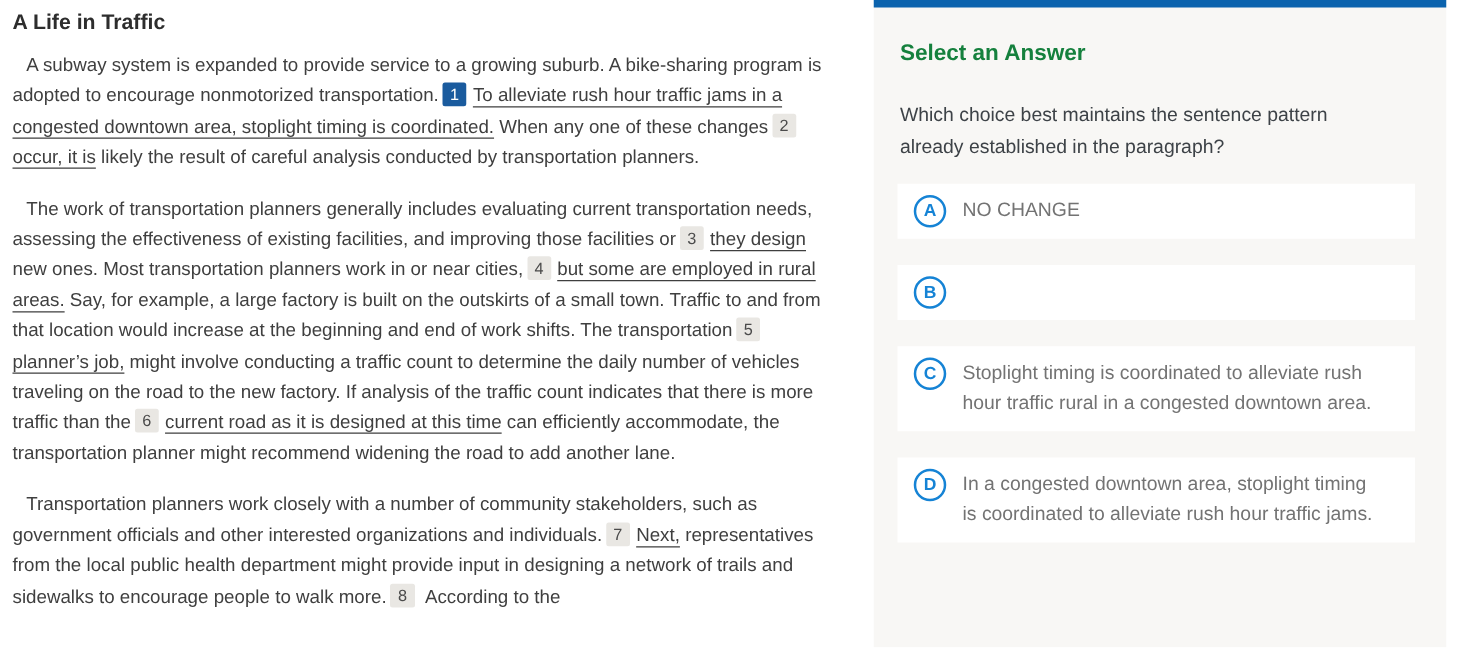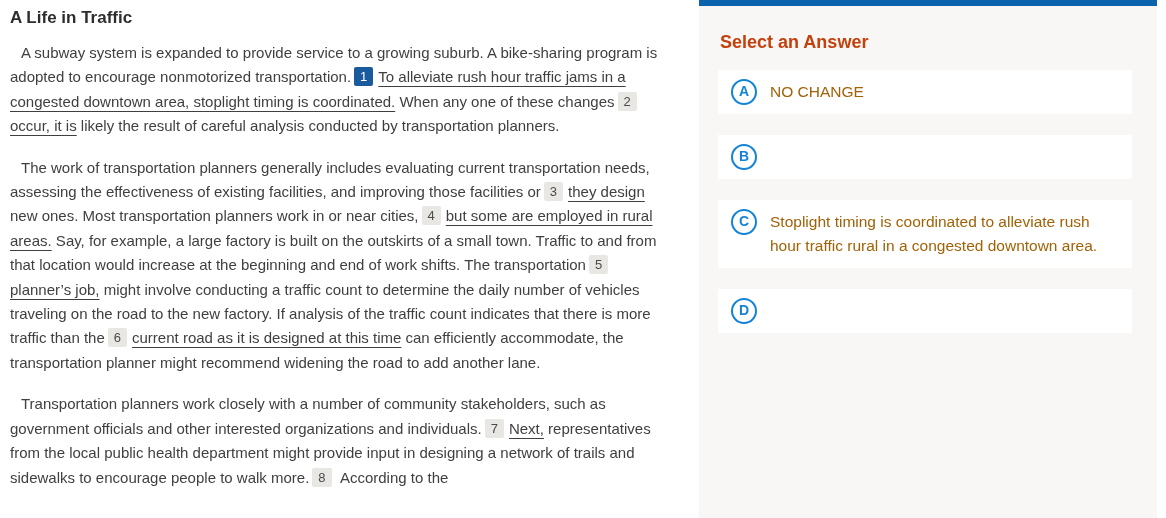--- a/index.html
+++ b/index.html
@@ -31,70 +31,72 @@
     text-decoration:underline;text-underline-offset:3.5px;
     text-decoration-thickness:1px;cursor:pointer;
   }
   
   .answer-panel{
     position:absolute;left:699px;top:0;width:458px;height:518px;
     background:var(--panel-bg);box-sizing:border-box;
   }
   .accent-bar{height:6px;width:100%;background:var(--accent-bar);}
   .panel-title{
-    margin:26px 0 0 21px;font-size:18px;font-weight:bold;color:#c2410c;
+    margin:26px 0 0 21px;font-size:18px;font-weight:bold;color:#15803d;
   }
   .question{
     margin:27px 0 0 21px;width:378px;font-size:15.5px;line-height:25px;
     color:#3d4247;
   }
   .options{margin:17px 0 0 19px;}
   .option{
     display:flex;align-items:flex-start;width:414px;box-sizing:border-box;
     background:var(--card-bg);margin-bottom:21px;cursor:pointer;
   }
   .circle{
     flex:0 0 auto;width:26px;height:26px;margin:9px 13px 9px 13px;
     border:2.5px solid var(--option-circle);border-radius:50%;
     box-sizing:border-box;color:var(--option-circle);font-weight:bold;
     font-size:14px;line-height:21px;text-align:center;background:#ffffff;
   }
   .otext{
     display:block;width:330px;padding:10px 10px 10px 0;
-    font-size:15.5px;line-height:24px;color:#a16207;
+    font-size:15.5px;line-height:24px;color:#737373;
   }
 </style>
 </head>
 <body>
 
 <div class="screen">
 
   <div class="passage-panel">
     <h1 class="passage-title">A Life in Traffic</h1>
     <div id="paragraphs">
         <p class="para"><span>A subway system is expanded to provide service to a growing suburb. A bike-sharing program is adopted to encourage nonmotorized transportation.</span><span class="marker selected">1</span><span class="u">To alleviate rush hour traffic jams in a congested downtown area, stoplight timing is coordinated.</span><span> When any one of these changes</span><span class="marker">2</span><span class="u">occur, it is</span><span> likely the result of careful analysis conducted by transportation planners.</span></p>
         <p class="para"><span>The work of transportation planners generally includes evaluating current transportation needs, assessing the effectiveness of existing facilities, and improving those facilities or</span><span class="marker">3</span><span class="u">they design</span><span> new ones. Most transportation planners work in or near cities,</span><span class="marker">4</span><span class="u">but some are employed in rural areas.</span><span> Say, for example, a large factory is built on the outskirts of a small town. Traffic to and from that location would increase at the beginning and end of work shifts. The transportation</span><span class="marker">5</span><span class="u">planner’s job,</span><span> might involve conducting a traffic count to determine the daily number of vehicles traveling on the road to the new factory. If analysis of the traffic count indicates that there is more traffic than the</span><span class="marker">6</span><span class="u">current road as it is designed at this time</span><span> can efficiently accommodate, the transportation planner might recommend widening the road to add another lane.</span></p>
         <p class="para"><span>Transportation planners work closely with a number of community stakeholders, such as government officials and other interested organizations and individuals.</span><span class="marker">7</span><span class="u">Next,</span><span> representatives from the local public health department might provide input in designing a network of trails and sidewalks to encourage people to walk more.</span><span class="marker">8</span><span> According to the</span></p>
       </div>
   </div>
 
   <div class="answer-panel">
     <div class="accent-bar"></div>
     <h2 class="panel-title">Select an Answer</h2>
+    <p class="question">Which choice best maintains the sentence pattern already established in the paragraph?</p>
     <div id="options" class="options">
         <div class="option">
           <span class="circle">A</span>
           <span class="otext">NO CHANGE</span>
         </div>
         <div class="option">
           <span class="circle">B</span>
         </div>
         <div class="option">
           <span class="circle">C</span>
           <span class="otext">Stoplight timing is coordinated to alleviate rush hour traffic rural in a congested downtown area.</span>
         </div>
         <div class="option">
           <span class="circle">D</span>
+          <span class="otext">In a congested downtown area, stoplight timing is coordinated to alleviate rush hour traffic jams.</span>
         </div>
       </div>
   </div>
 
 </div>
 
 </body></html>

